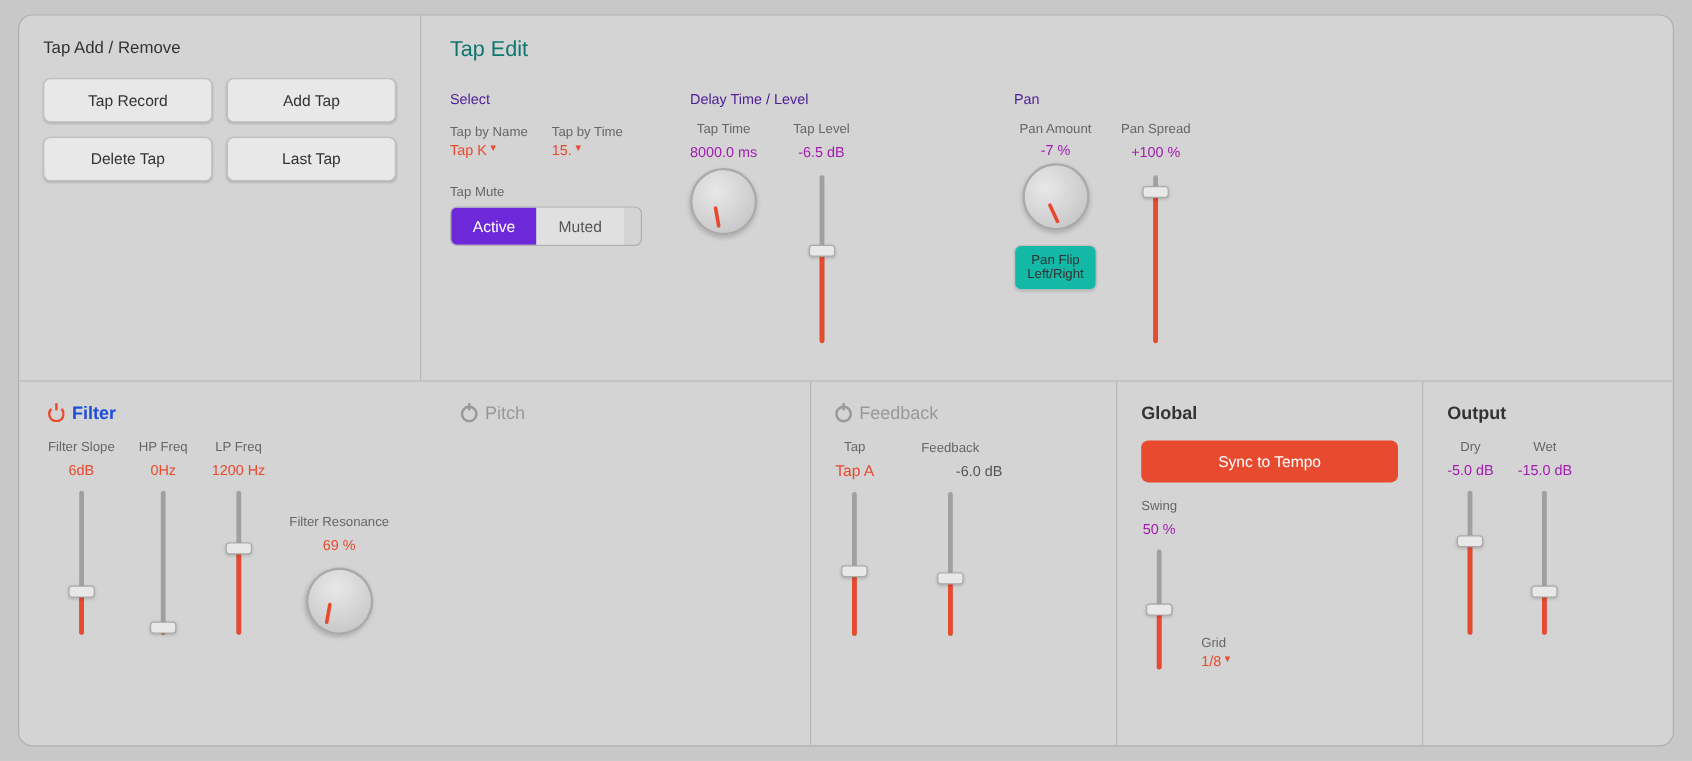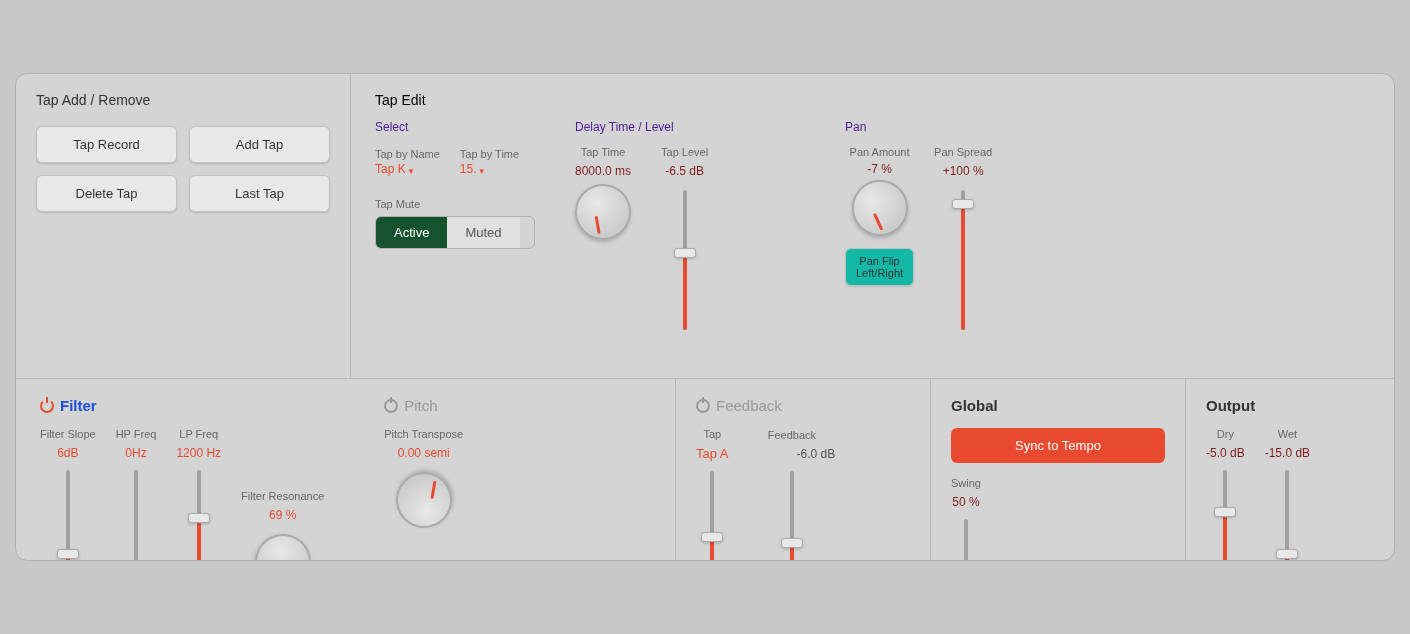--- a/index.html
+++ b/index.html
@@ -8,21 +8,21 @@
       font-family: -apple-system, BlinkMacSystemFont, 'Helvetica Neue', Arial, sans-serif;
       width: 1410px;
       height: 634px;
       overflow: hidden;
       display: flex;
       align-items: center;
       justify-content: center;
     }
     .main-container {
       width: 1380px;
-      height: 488px;
+      height: 610px;
       background: #d4d4d4;
       border-radius: 12px;
       border: 1px solid #b0b0b0;
       display: flex;
       flex-direction: column;
       overflow: hidden;
     }
     .top-section {
       display: flex;
       flex: 0 0 305px;
@@ -63,24 +63,24 @@
     }
 
     
     .tap-edit {
       flex: 1;
       padding: 18px 24px;
       display: flex;
       flex-direction: column;
     }
     .tap-edit-title {
-      font-size: 14px;
+      font-size: 18px;
       font-weight: 500;
-      color: #000000;
-      margin-bottom: 12px;
+      color: #0f766e;
+      margin-bottom: 24px;
     }
     .tap-edit-content {
       display: flex;
       gap: 40px;
       align-items: flex-start;
     }
 
     
     .select-section {
       display: flex;
@@ -103,21 +103,21 @@
       gap: 2px;
     }
     .field-label {
       font-size: 11px;
       color: #666;
     }
     .field-value {
       font-size: 12px;
       color: #e84a2f;
       display: flex;
-      align-items: flex-end;
+      align-items: flex-start;
       gap: 3px;
     }
     .field-value .arrow {
       font-size: 9px;
       color: #e84a2f;
     }
     .tap-mute-section {
       margin-top: 12px;
     }
     .tap-mute-label {
@@ -133,21 +133,21 @@
     }
     .toggle-btn {
       padding: 8px 18px;
       font-size: 13px;
       cursor: pointer;
       border: none;
       background: #e0e0e0;
       color: #555;
     }
     .toggle-btn.active {
-      background: #14532d;
+      background: #6d28d9;
       color: white;
     }
 
     
     .delay-section {
       display: flex;
       flex-direction: column;
       min-width: 230px;
     }
     .controls-row {
@@ -164,21 +164,21 @@
       align-items: center;
       gap: 6px;
     }
     .knob-label {
       font-size: 11px;
       color: #666;
       text-align: center;
     }
     .knob-value {
       font-size: 12px;
-      color: #7f1d1d;
+      color: #a21caf;
       text-align: center;
     }
     .knob {
       width: 56px;
       height: 56px;
       border-radius: 50%;
       background: radial-gradient(circle at 35% 35%, #e8e8e8, #c0c0c0);
       border: 2px solid #aaa;
       position: relative;
       box-shadow: 0 2px 4px rgba(0,0,0,0.2);
@@ -487,27 +487,20 @@
               <div class="knob" style="margin-top:6px;transform:rotate(30deg);"></div>
             </div>
           </div>
         </div>
 
         <div>
           <div class="section-header-row">
             <span class="power-icon power-icon-inactive"></span>
             <span class="section-header-inactive">Pitch</span>
           </div>
-          <div class="controls-grid">
-            <div class="knob-control">
-              <span class="knob-label">Pitch Transpose</span>
-              <span class="value-red" style="font-size:12px;">0.00 semi</span>
-              <div class="knob" style="margin-top:6px;transform:rotate(-150deg);"></div>
-            </div>
-          </div>
         </div>
       </div>
     </div>
 
     <div class="feedback-section">
       <div class="section-header-row">
         <span class="power-icon power-icon-inactive"></span>
         <span class="section-header-inactive">Feedback</span>
       </div>
       <div class="controls-grid">

